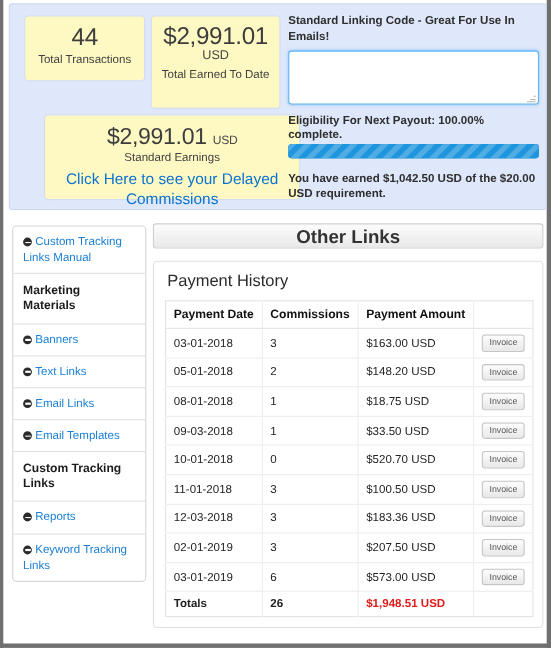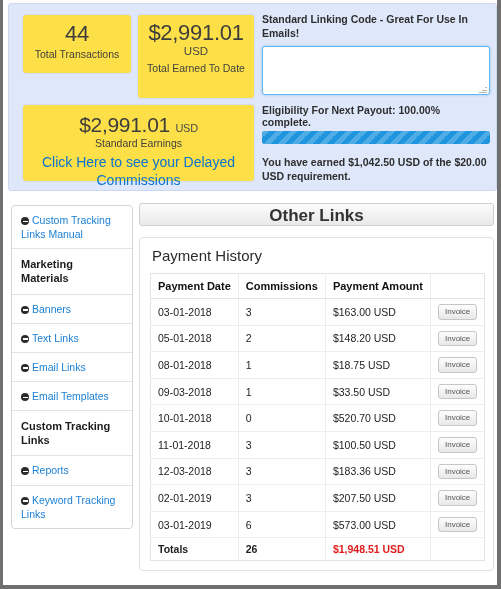--- a/index.html
+++ b/index.html
@@ -24,29 +24,29 @@
   .top-panel {
     position: absolute;
     left: 5px; top: 3px;
     width: 489px; height: 188px;
     background: #dfe8fb;
     border: 1px solid #cdd8ef;
     border-radius: 3px;
   }
   .stat-card {
     position: absolute;
-    background: #fde047;
+    background: #fef9c3;
     border: 1px solid #d2dcf2;
     border-radius: 4px;
     text-align: center;
     color: #3b3b3b;
   }
   #card-transactions { left: 13px; top: 10px; width: 110px; height: 60px; }
   #card-earned-to-date { left: 128px; top: 10px; width: 118px; height: 85px; }
-  #card-standard-earnings { left: 13px; top: 100px; width: 233px; height: 78px; }
+  #card-standard-earnings { left: 31px; top: 100px; width: 233px; height: 78px; }
 
   .stat-big {
     font-size: 22px;
     line-height: 1.1;
     color: #3d3d3d;
     font-weight: 400;
     letter-spacing: -0.3px;
   }
   .stat-big.small-inline { font-size: 21px; }
   .stat-usd-inline { font-size: 11px; color: #4a4a4a; }

